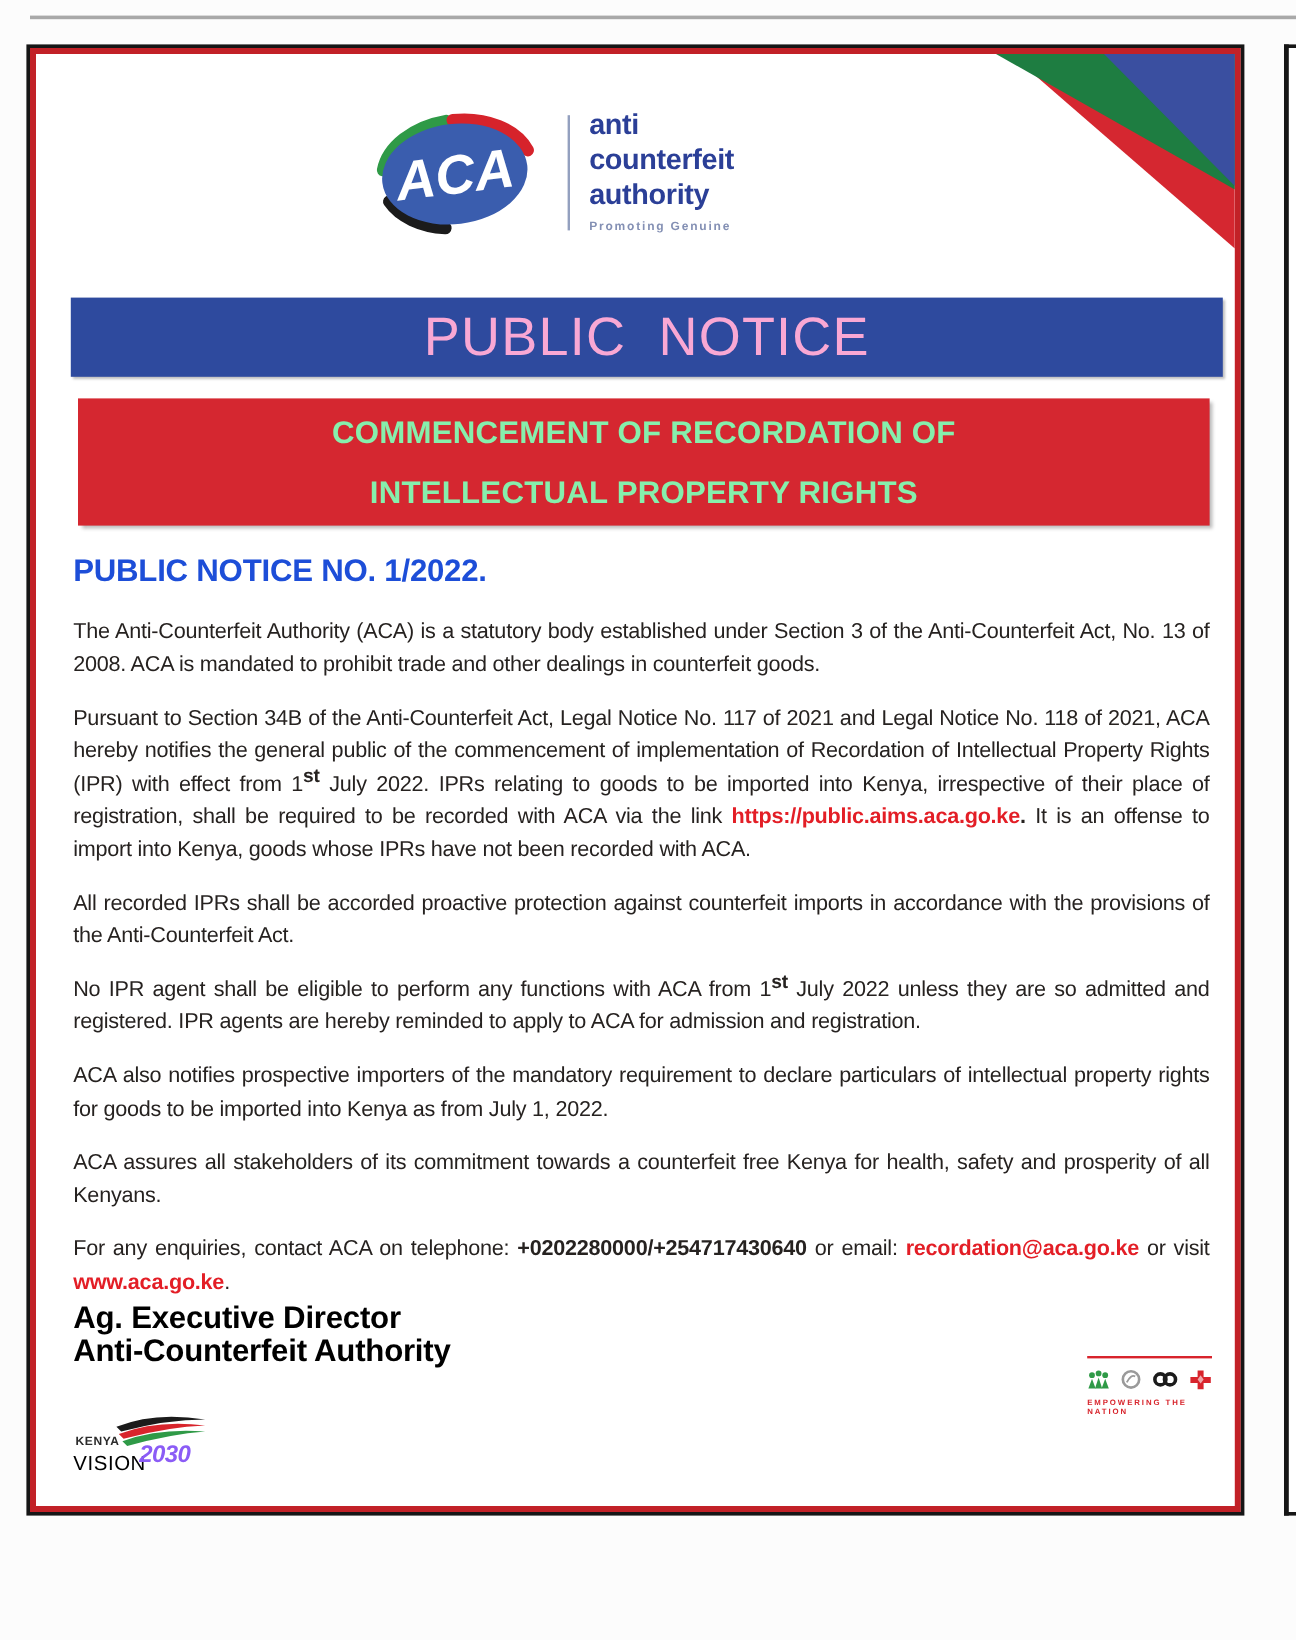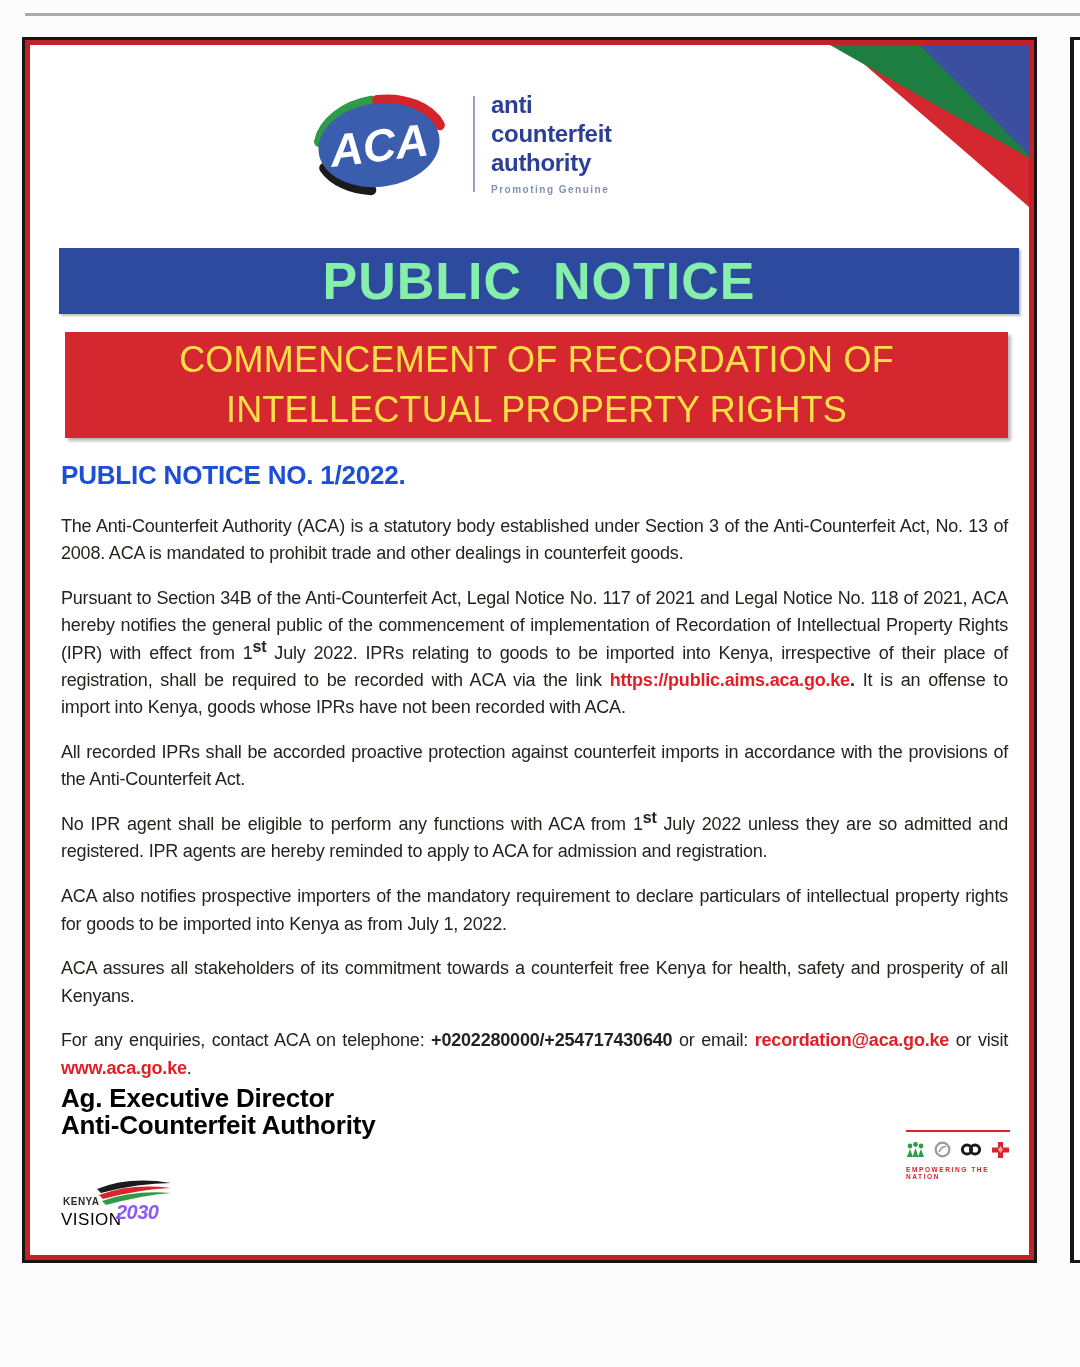--- a/index.html
+++ b/index.html
@@ -54,33 +54,33 @@
   }
   
   .banner-blue {
     position: absolute; left: 34px; top: 208px;
     width: 960px; height: 66px;
     background: #2e4a9e;
     display: flex; align-items: center; justify-content: center;
     box-shadow: 2px 2px 2px rgba(0,0,0,0.25);
   }
   .banner-blue .txt {
-    color: #86efac; font-size: 52px; font-weight: 700;
+    color: #f9a8d4; font-size: 45px; font-weight: 400;
     letter-spacing: 1px; white-space: pre;
   }
   .banner-red {
     position: absolute; left: 40px; top: 292px;
     width: 943px; height: 106px;
     background: #d52730;
     display: flex; flex-direction: column;
     align-items: center; justify-content: center;
     box-shadow: 3px 3px 3px rgba(0,0,0,0.28);
   }
   .banner-red .txt {
-    color: #fde047; font-size: 36px; font-weight: 400;
+    color: #86efac; font-size: 26px; font-weight: 700;
     line-height: 50px; letter-spacing: 0.2px;
   }
   
   .content {
     position: absolute; left: 36px; top: 420px; width: 947px;
   }
   .notice-no {
     font-size: 26px; font-weight: 700; color: #1d4ed8;
     letter-spacing: -0.2px; margin-bottom: 22px;
   }

